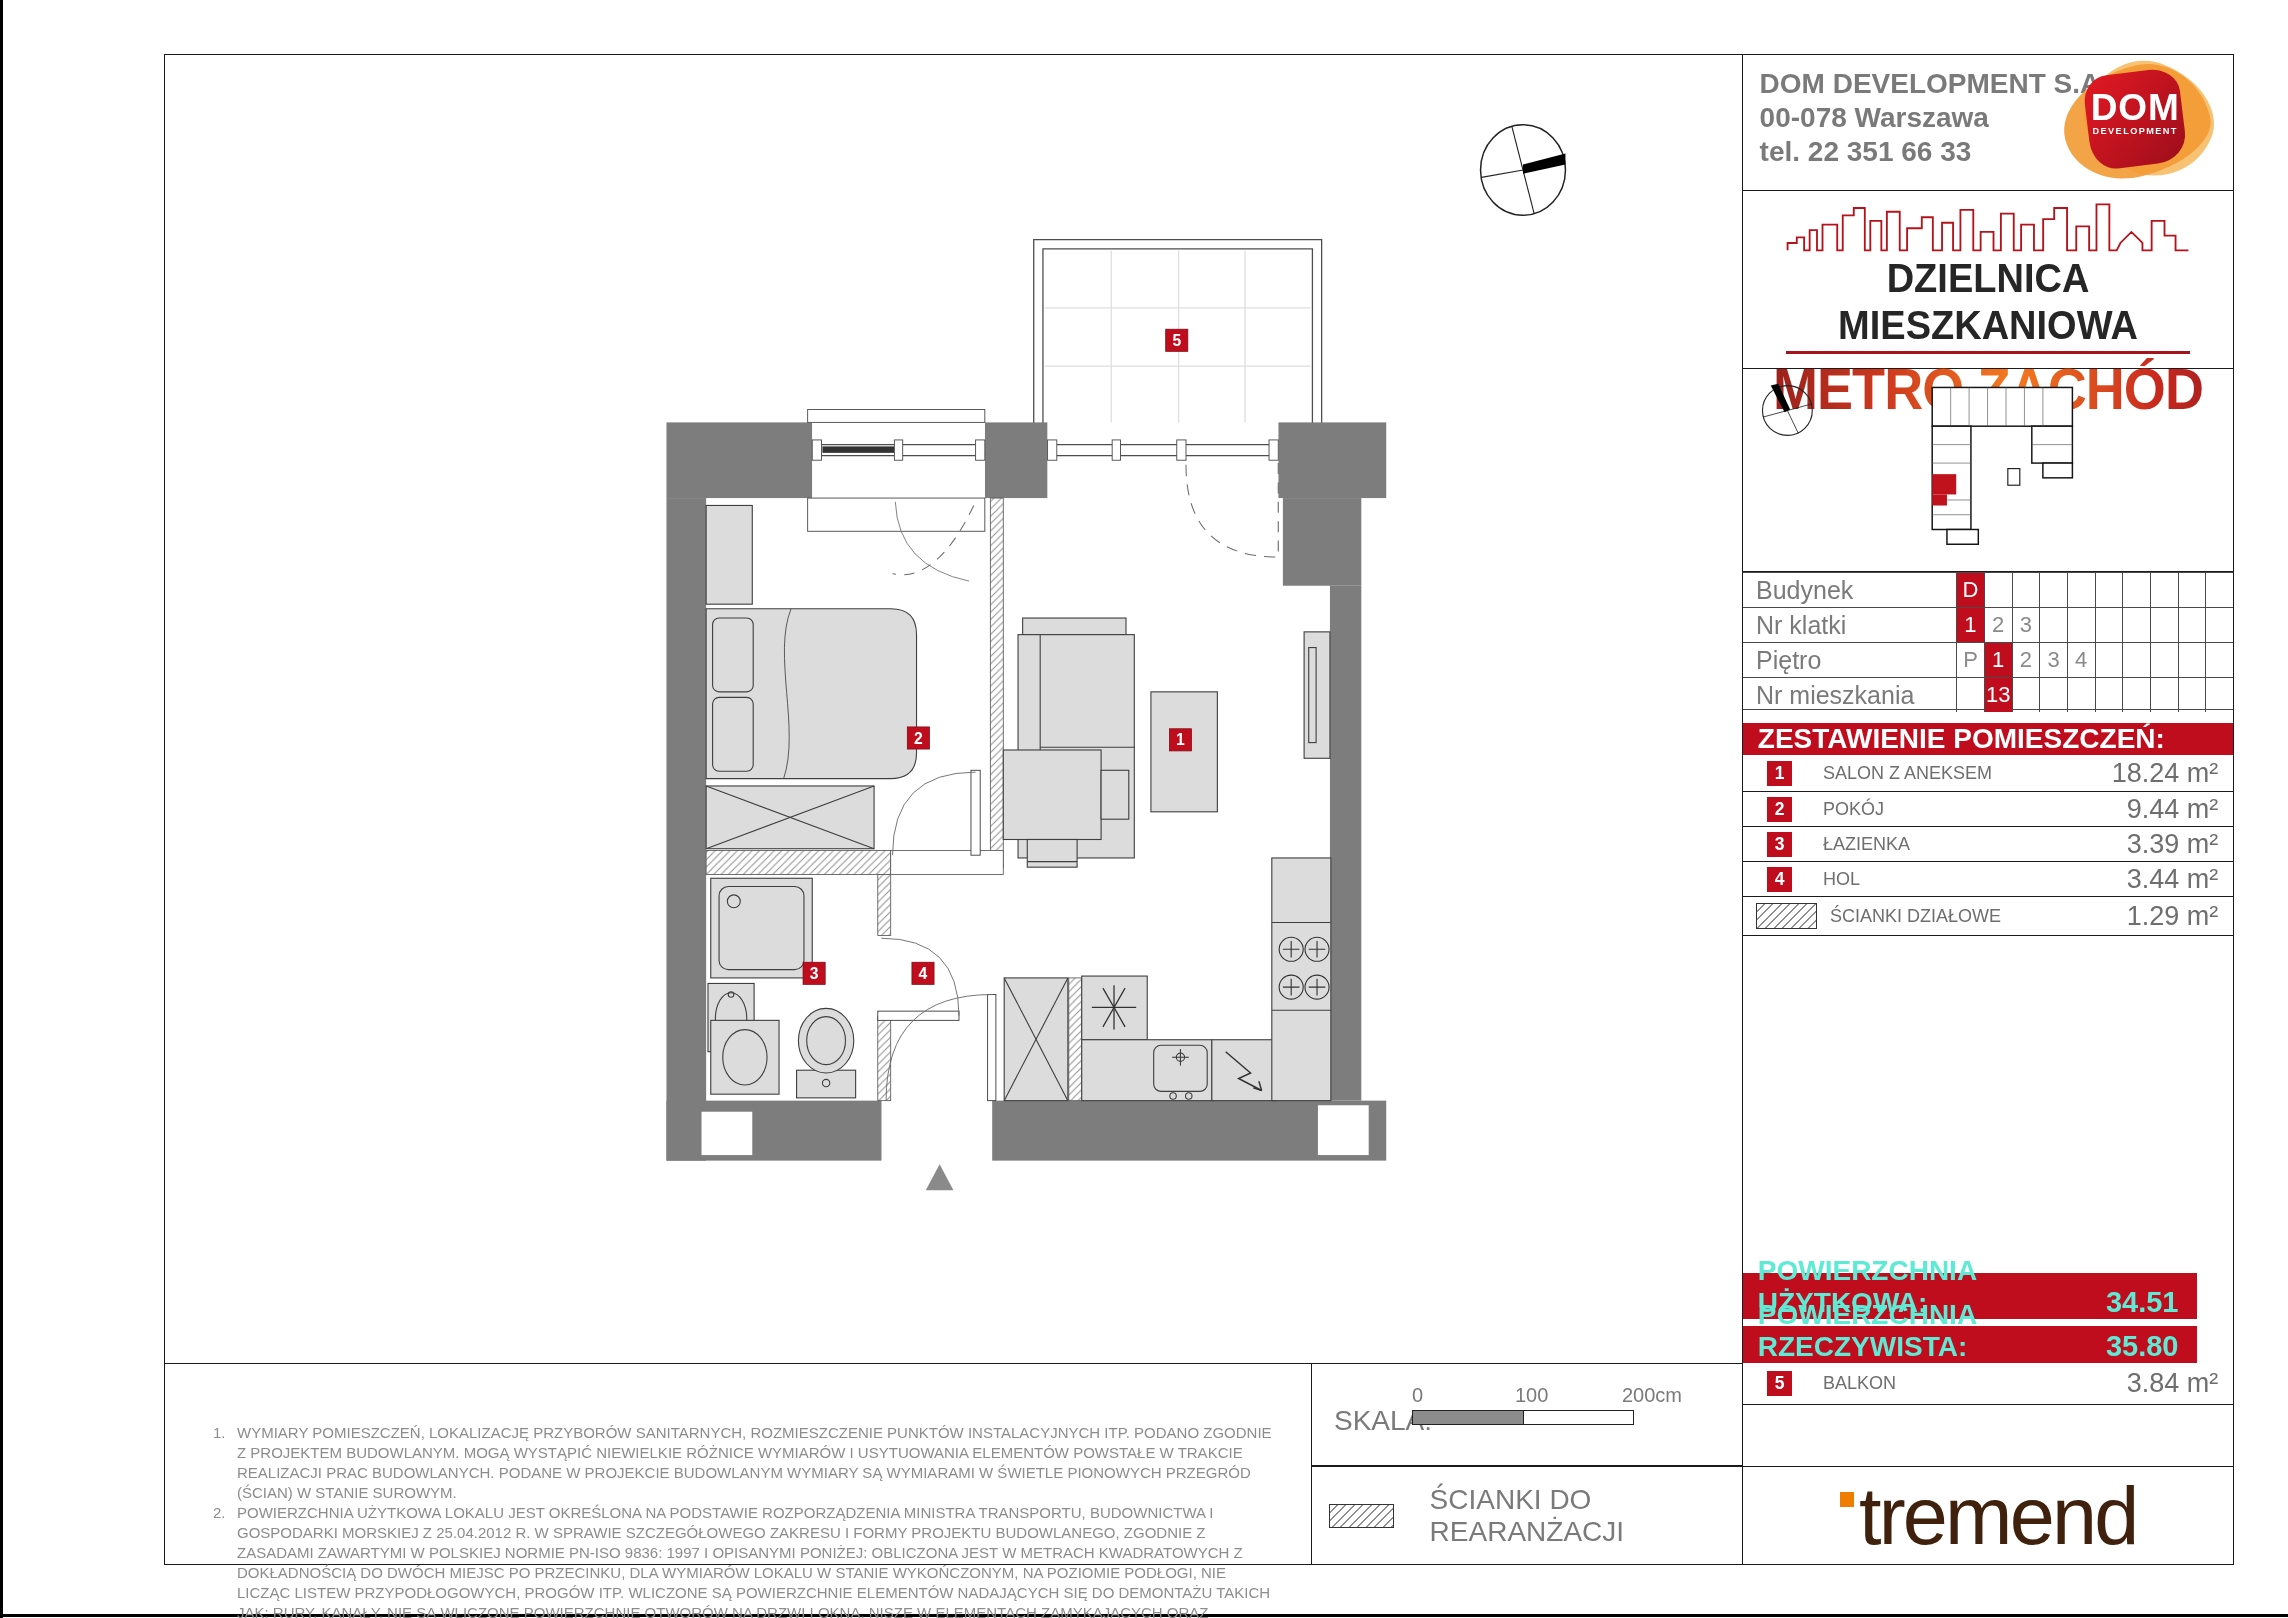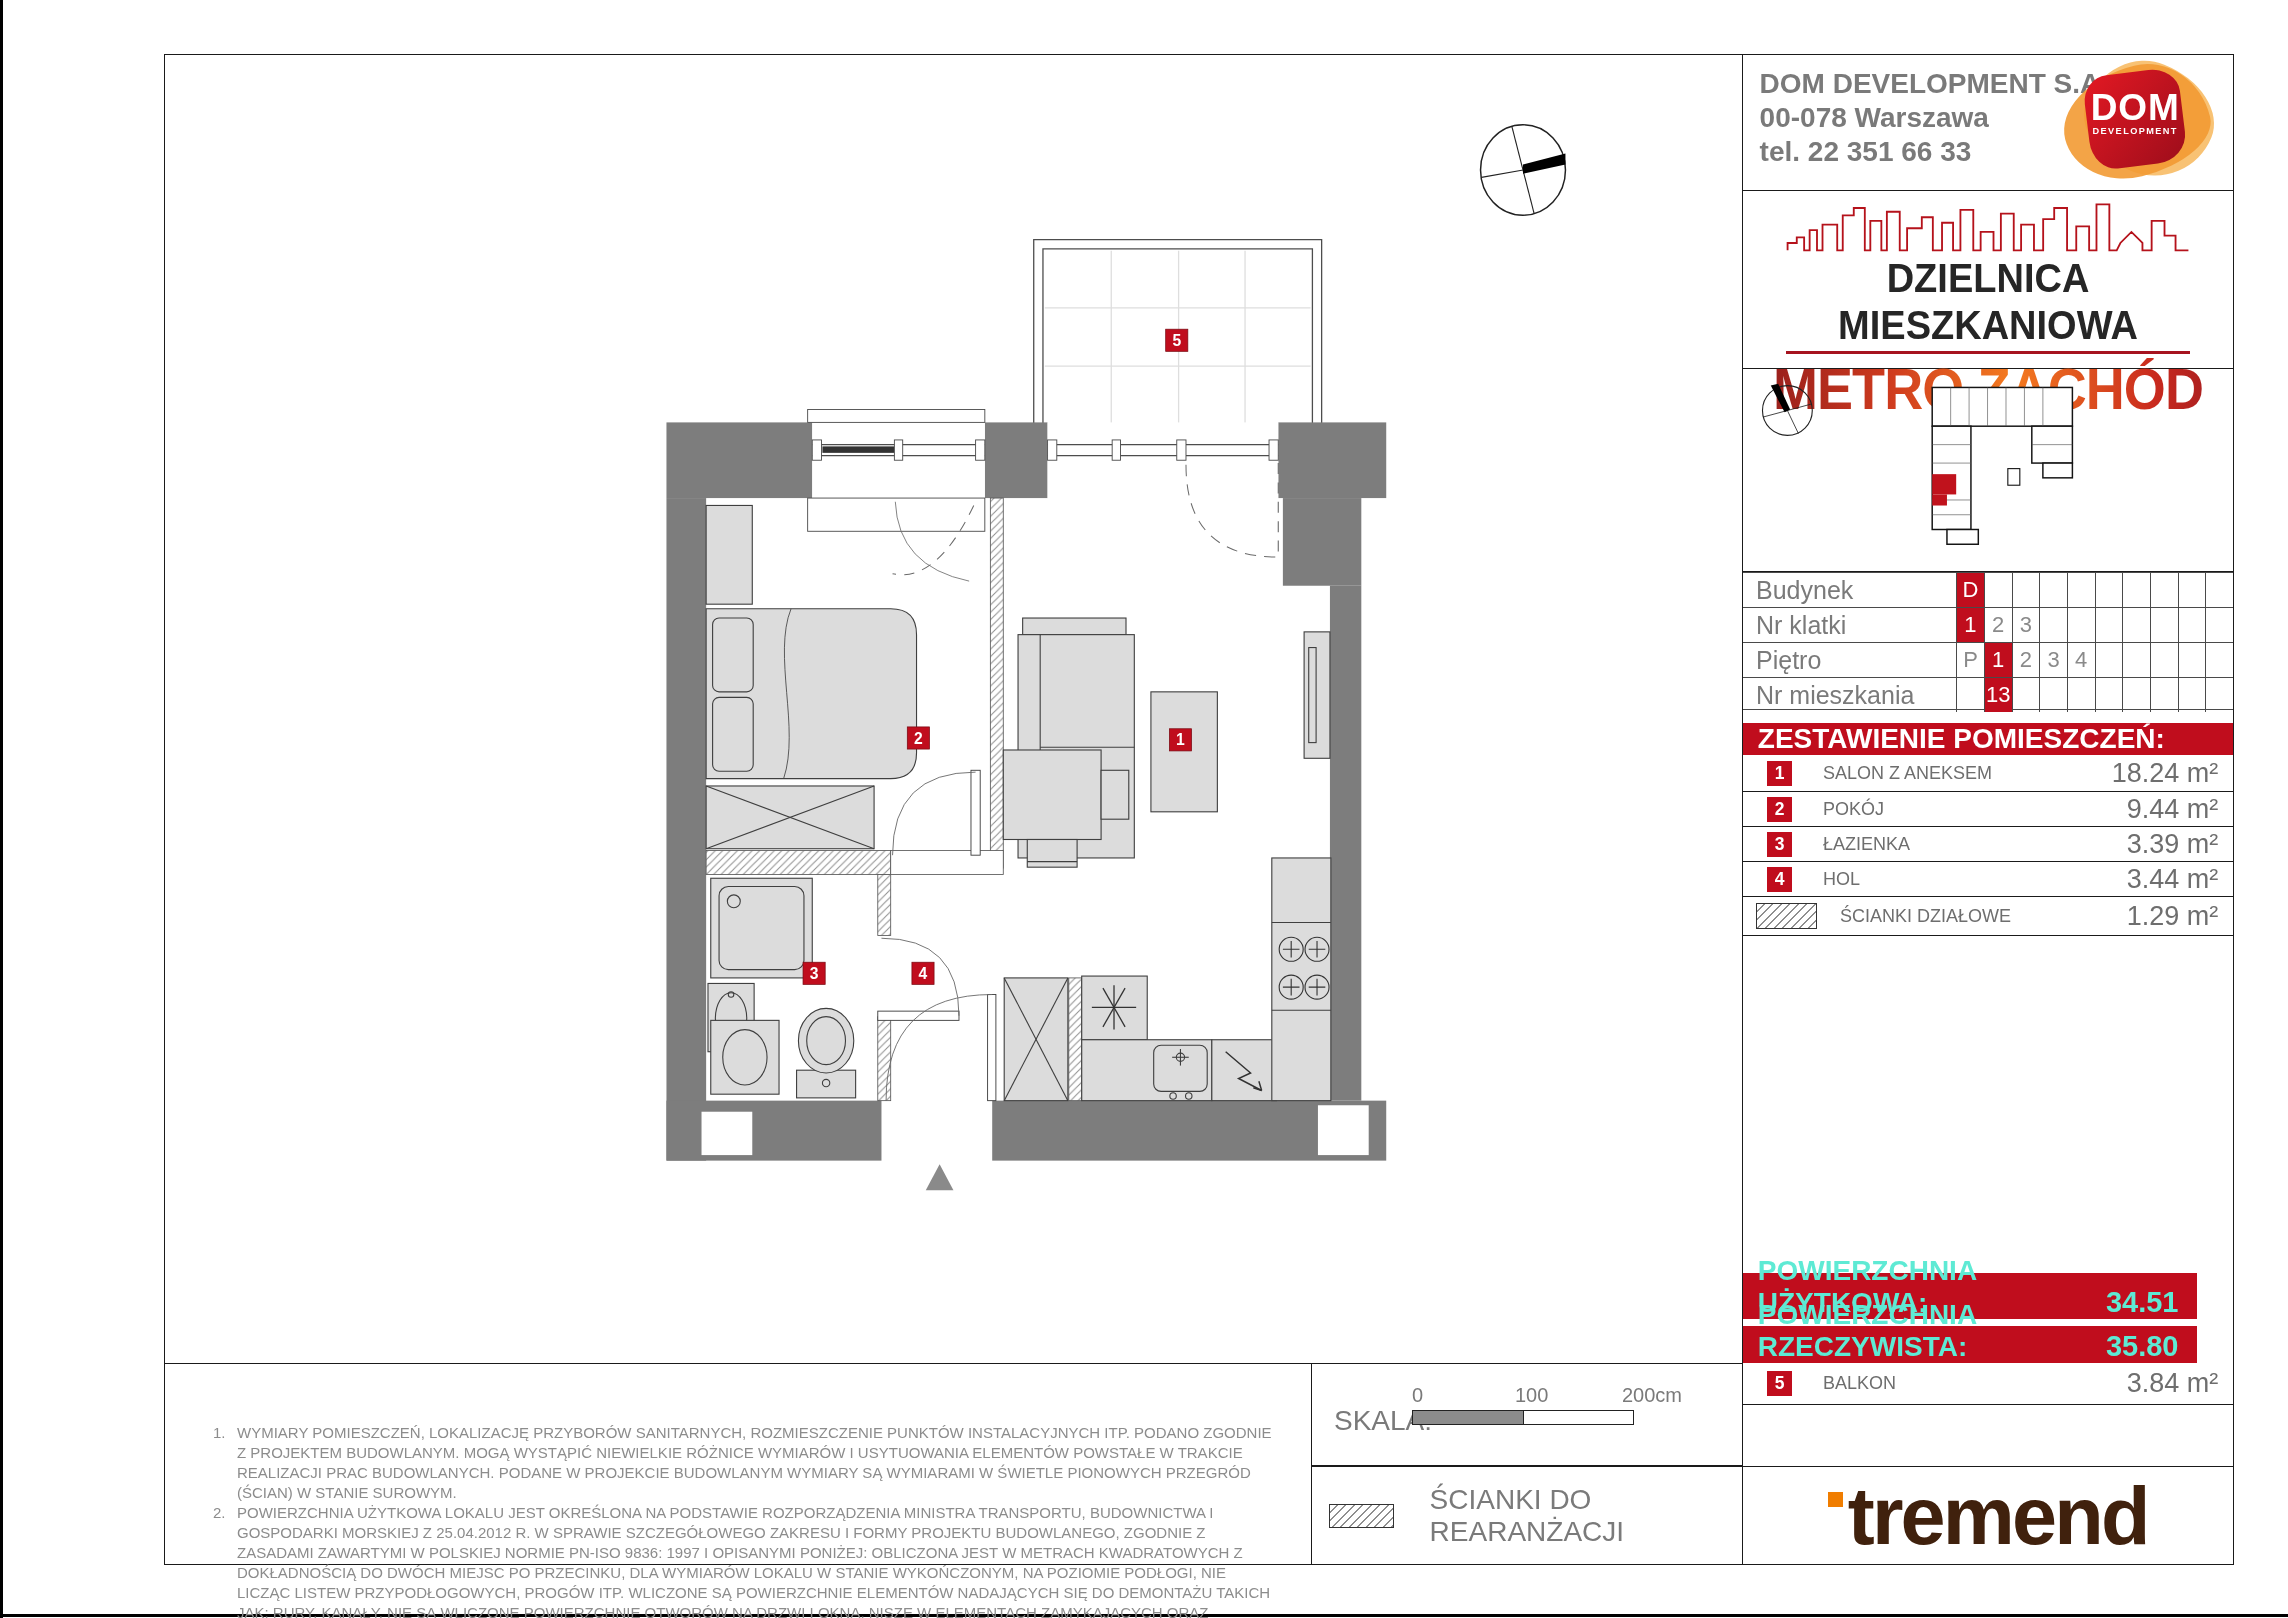--- a/index.html
+++ b/index.html
@@ -54,21 +54,21 @@
   .hatch-sw{width:59px;height:24px;margin-left:13px;flex:none;border:0.9px solid #333;
     background:repeating-linear-gradient(135deg,#fff 0 4.6px,#8f8f8f 4.6px 6px);}
   
   .totbar{left:1743px;width:454px;background:#c00d1d;color:#5eead4;display:flex;align-items:flex-end;}
   .tot-label{font-size:28px;font-weight:bold;margin-left:14.8px;flex:1;}
   .tot-value{font-size:29px;font-weight:bold;margin-right:18.5px;}
   .sec-tremend{top:1466px;height:99px;border-top:0.9px solid #1a1a1a;display:flex;
     align-items:center;justify-content:center;}
   .trem{display:flex;align-items:flex-start;}
   .trem .dot{width:14.8px;height:14.8px;background:#f07d00;margin:13px 4.6px 0 0;}
-  .trem .word{font-size:81px;font-weight:bold;color:#40210d;letter-spacing:-2.8px;line-height:74px;}
+  .trem .word{font-size:81px;font-weight:normal;color:#40210d;letter-spacing:-2.8px;line-height:74px;}
   
   .notes-box{left:165px;top:1363px;width:1146px;height:201px;border-top:0.9px solid #1a1a1a;
     padding:59px 28px 0 48px;color:#8c8c8c;font-size:15px;line-height:20px;}
   .note{display:flex;}
   .note-num{width:24px;flex:none;}
   .note-text{flex:1;}
   .scale-box{left:1311px;top:1363px;width:432px;height:103px;border:0.9px solid #1a1a1a;border-right:none;}
   .skala-lbl{position:absolute;left:22px;top:41px;font-size:28px;color:#7a7a7a;}
   .sc-ticks{position:absolute;left:100px;top:20px;width:222px;color:#7a7a7a;font-size:20px;}
   .sc-t0{position:absolute;left:0;}
@@ -402,21 +402,21 @@
   <div class="room-name">ŁAZIENKA</div>
   <div class="room-area">3.39 m²</div>
 </div>
 <div class="abs room-row" style="top:862px;height:35px;">
   <div class="room-no">4</div>
   <div class="room-name">HOL</div>
   <div class="room-area">3.44 m²</div>
 </div>
 <div class="abs room-row" style="top:897px;height:39px;">
   <div class="hatch-sw"></div>
-  <div class="room-name" style="margin-left:23px;">ŚCIANKI DZIAŁOWE</div>
+  <div class="room-name" style="margin-left:13px;">ŚCIANKI DZIAŁOWE</div>
   <div class="room-area">1.29 m²</div>
 </div>
 
 <div class="abs totbar" style="top:1273px;height:46px;">
   <div class="tot-label">POWIERZCHNIA UŻYTKOWA:</div>
   <div class="tot-value">34.51</div>
 </div>
 <div class="abs totbar" style="top:1326px;height:37px;">
   <div class="tot-label">POWIERZCHNIA RZECZYWISTA:</div>
   <div class="tot-value">35.80</div>

